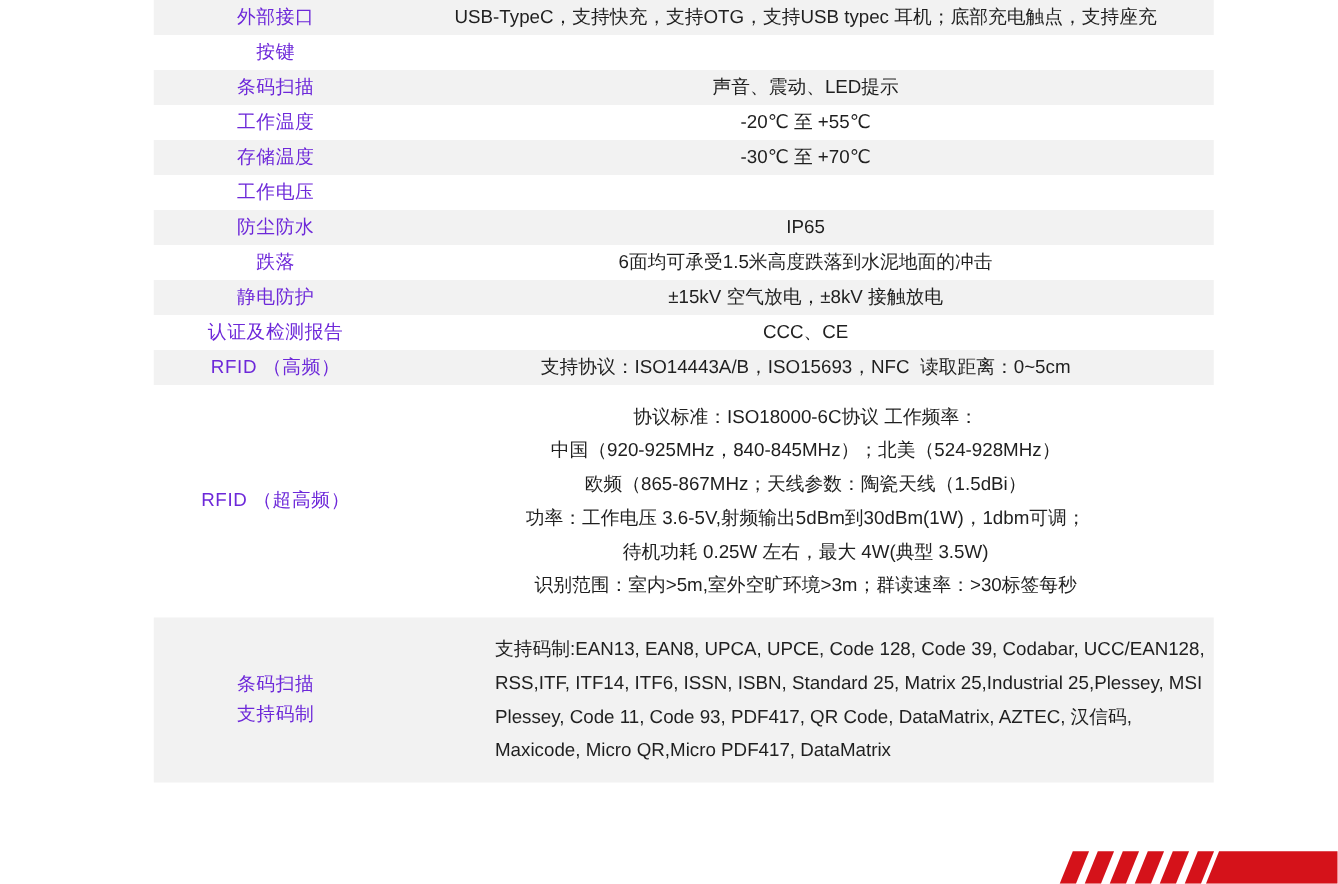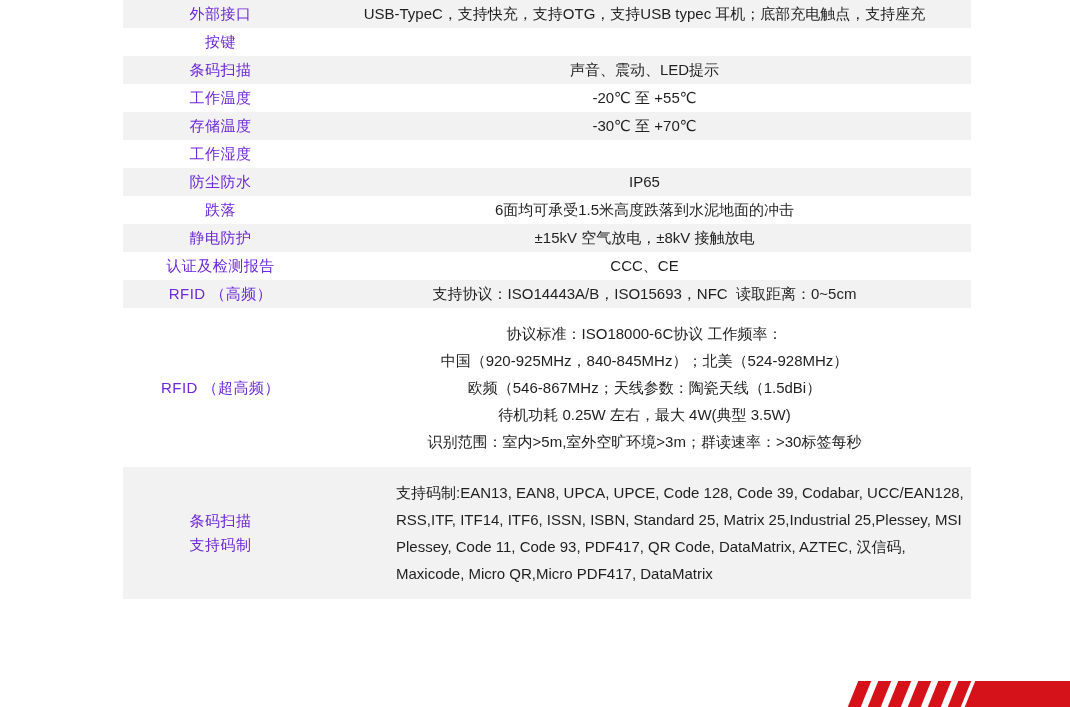--- a/index.html
+++ b/index.html
@@ -163,21 +163,21 @@
       </div>
       <div class="spec-value">
         <div class="lines">
           <span class="line">-30℃ 至 +70℃</span>
         </div>
       </div>
     </div>
     <div class="spec-row plain compact">
       <div class="spec-label">
         <div class="lines">
-          <span class="line">工作湿度</span>
+          <span class="line">工作电压</span>
         </div>
       </div>
     </div>
     <div class="spec-row shaded compact">
       <div class="spec-label">
         <div class="lines">
           <span class="line">防尘防水</span>
         </div>
       </div>
       <div class="spec-value">
@@ -237,21 +237,22 @@
     <div class="spec-row plain block">
       <div class="spec-label">
         <div class="lines">
           <span class="line">RFID （超高频）</span>
         </div>
       </div>
       <div class="spec-value">
         <div class="lines">
           <span class="line">协议标准：ISO18000-6C协议 工作频率：</span>
           <span class="line">中国（920-925MHz，840-845MHz）；北美（524-928MHz）</span>
-          <span class="line">欧频（546-867MHz；天线参数：陶瓷天线（1.5dBi）</span>
+          <span class="line">欧频（865-867MHz；天线参数：陶瓷天线（1.5dBi）</span>
+          <span class="line">功率：工作电压 3.6-5V,射频输出5dBm到30dBm(1W)，1dbm可调；</span>
           <span class="line">待机功耗 0.25W 左右，最大 4W(典型 3.5W)</span>
           <span class="line">识别范围：室内&gt;5m,室外空旷环境&gt;3m；群读速率：&gt;30标签每秒</span>
         </div>
       </div>
     </div>
     <div class="spec-row shaded block">
       <div class="spec-label">
         <div class="lines">
           <span class="line">条码扫描</span>
           <span class="line">支持码制</span>

